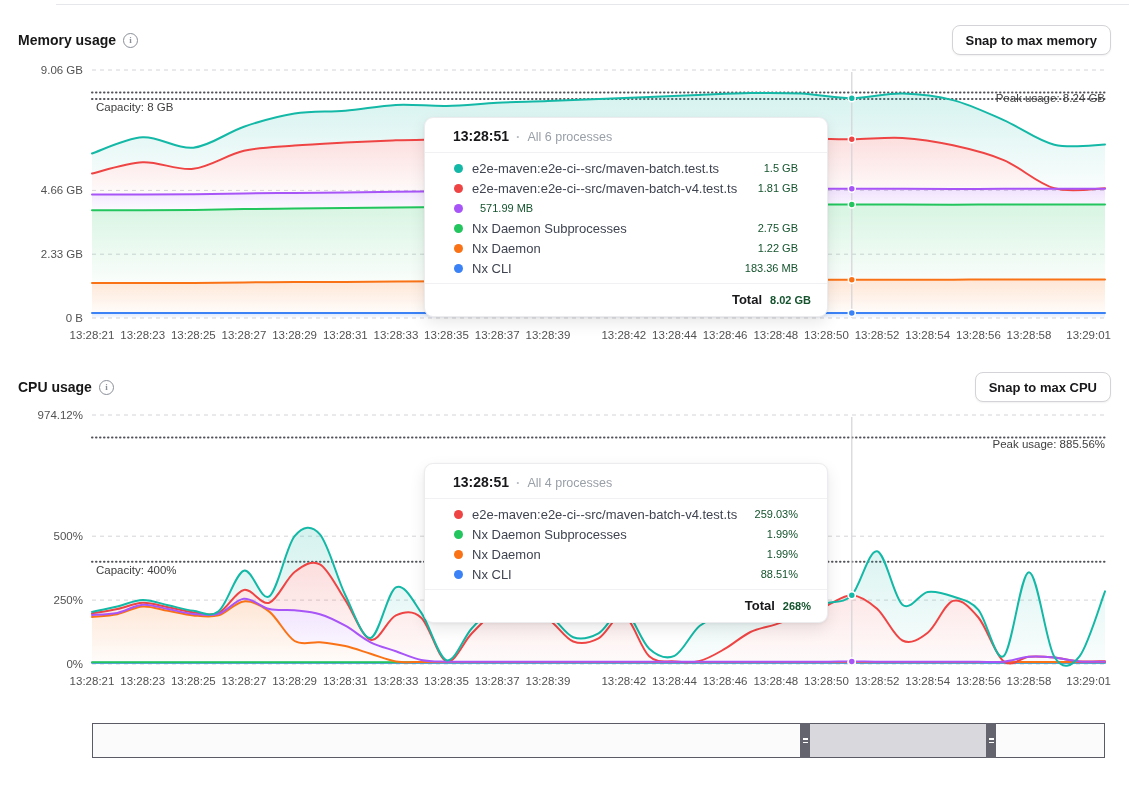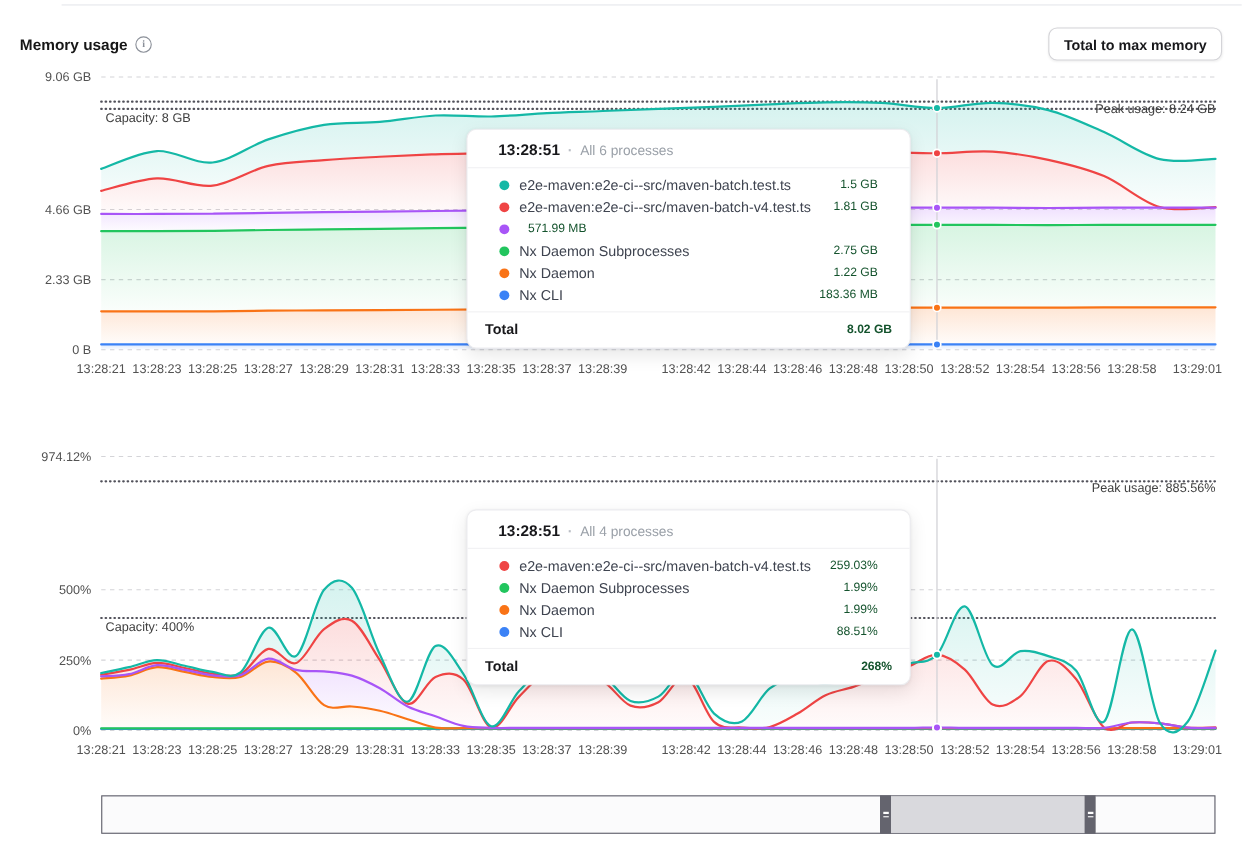--- a/index.html
+++ b/index.html
@@ -28,41 +28,41 @@
   .tt-head { padding:10px 28px 8px; display:flex; align-items:baseline; gap:7px; border-bottom:1px solid #f1f1f3; }
   .tt-time { font-size:14px; font-weight:bold; color:#18181b; }
   .tt-sep  { font-size:13px; color:#b9bdc4; font-weight:bold; }
   .tt-sub  { font-size:12.5px; color:#9aa0a8; }
   .tt-rows { padding:5px 13px; }
   .tt-row  { display:flex; align-items:center; padding:2px 16px; height:20px; }
   .tt-dot  { width:9px; height:9px; border-radius:50%; margin-right:9px; flex:0 0 9px; }
   .tt-label{ font-size:13px; color:#3f4450; flex:1; white-space:nowrap; }
   .tt-val  { font-family:Liberation Sans, sans-serif; font-size:11px; color:#14532d; margin-left:8px; white-space:nowrap; }
   .tt-total{ border-top:1px solid #f1f1f3; display:flex; align-items:center; padding:8px 16px 9px; }
-  .tt-total .tt-label { font-weight:bold; color:#18181b; }
+  .tt-total .tt-label { font-weight:bold; color:#18181b;text-align:right; }
   .tt-total .tt-val { font-weight:bold; }
 
   .brush { position:absolute; left:92px; top:723px; width:1013px; height:35px; background:#fbfbfc;
            border:1.5px solid #5b5b66; }
   .brush-sel { position:absolute; top:0; bottom:0; background:#d9d9dd; }
   .brush-handle { position:absolute; top:-1px; bottom:-1px; width:10px; background:#64646e;
                   display:flex; flex-direction:column; align-items:center; justify-content:center; gap:2px; cursor:ew-resize; }
   .grip { width:5px; height:1.5px; background:#fff; }
 </style>
 </head>
 <body>
 
 <div class="page">
 
   <div class="top-rule"></div>
 
   <div class="sec-head" style="top:24px;">
     <span class="sec-title">Memory usage</span>
     <span class="info-icon"></span>
-    <button class="snap-btn">Total to max memory</button>
+    <button class="snap-btn">Snap to max memory</button>
   </div>
 
   <svg class="chart-svg" style="top:55px;height:295px;" viewBox="0 55 1129 295">
       <defs>
         <linearGradient id="memory-g0" x1="0" y1="0" x2="0" y2="1">
           <stop offset="0%" stop-color="#3b82f6" stop-opacity="0.18"></stop>
           <stop offset="100%" stop-color="#3b82f6" stop-opacity="0.02"></stop>
         </linearGradient>
         <linearGradient id="memory-g1" x1="0" y1="0" x2="0" y2="1">
           <stop offset="0%" stop-color="#f97316" stop-opacity="0.18"></stop>
@@ -174,20 +174,25 @@
           <span class="tt-label">Nx CLI</span>
           <span class="tt-val">183.36 MB</span>
         </div>
       </div>
     <div class="tt-total">
       <span class="tt-label">Total</span>
       <span class="tt-val">8.02 GB</span>
     </div>
   </div>
 
+  <div class="sec-head" style="top:371px;">
+    <span class="sec-title">CPU usage</span>
+    <span class="info-icon"></span>
+    <button class="snap-btn">Snap to max CPU</button>
+  </div>
 
   <svg class="chart-svg" style="top:400px;height:292px;" viewBox="0 400 1129 292">
       <defs>
         <linearGradient id="cpu-g0" x1="0" y1="0" x2="0" y2="1">
           <stop offset="0%" stop-color="#3b82f6" stop-opacity="0.18"></stop>
           <stop offset="100%" stop-color="#3b82f6" stop-opacity="0.02"></stop>
         </linearGradient>
         <linearGradient id="cpu-g1" x1="0" y1="0" x2="0" y2="1">
           <stop offset="0%" stop-color="#22c55e" stop-opacity="0.18"></stop>
           <stop offset="100%" stop-color="#22c55e" stop-opacity="0.02"></stop>

